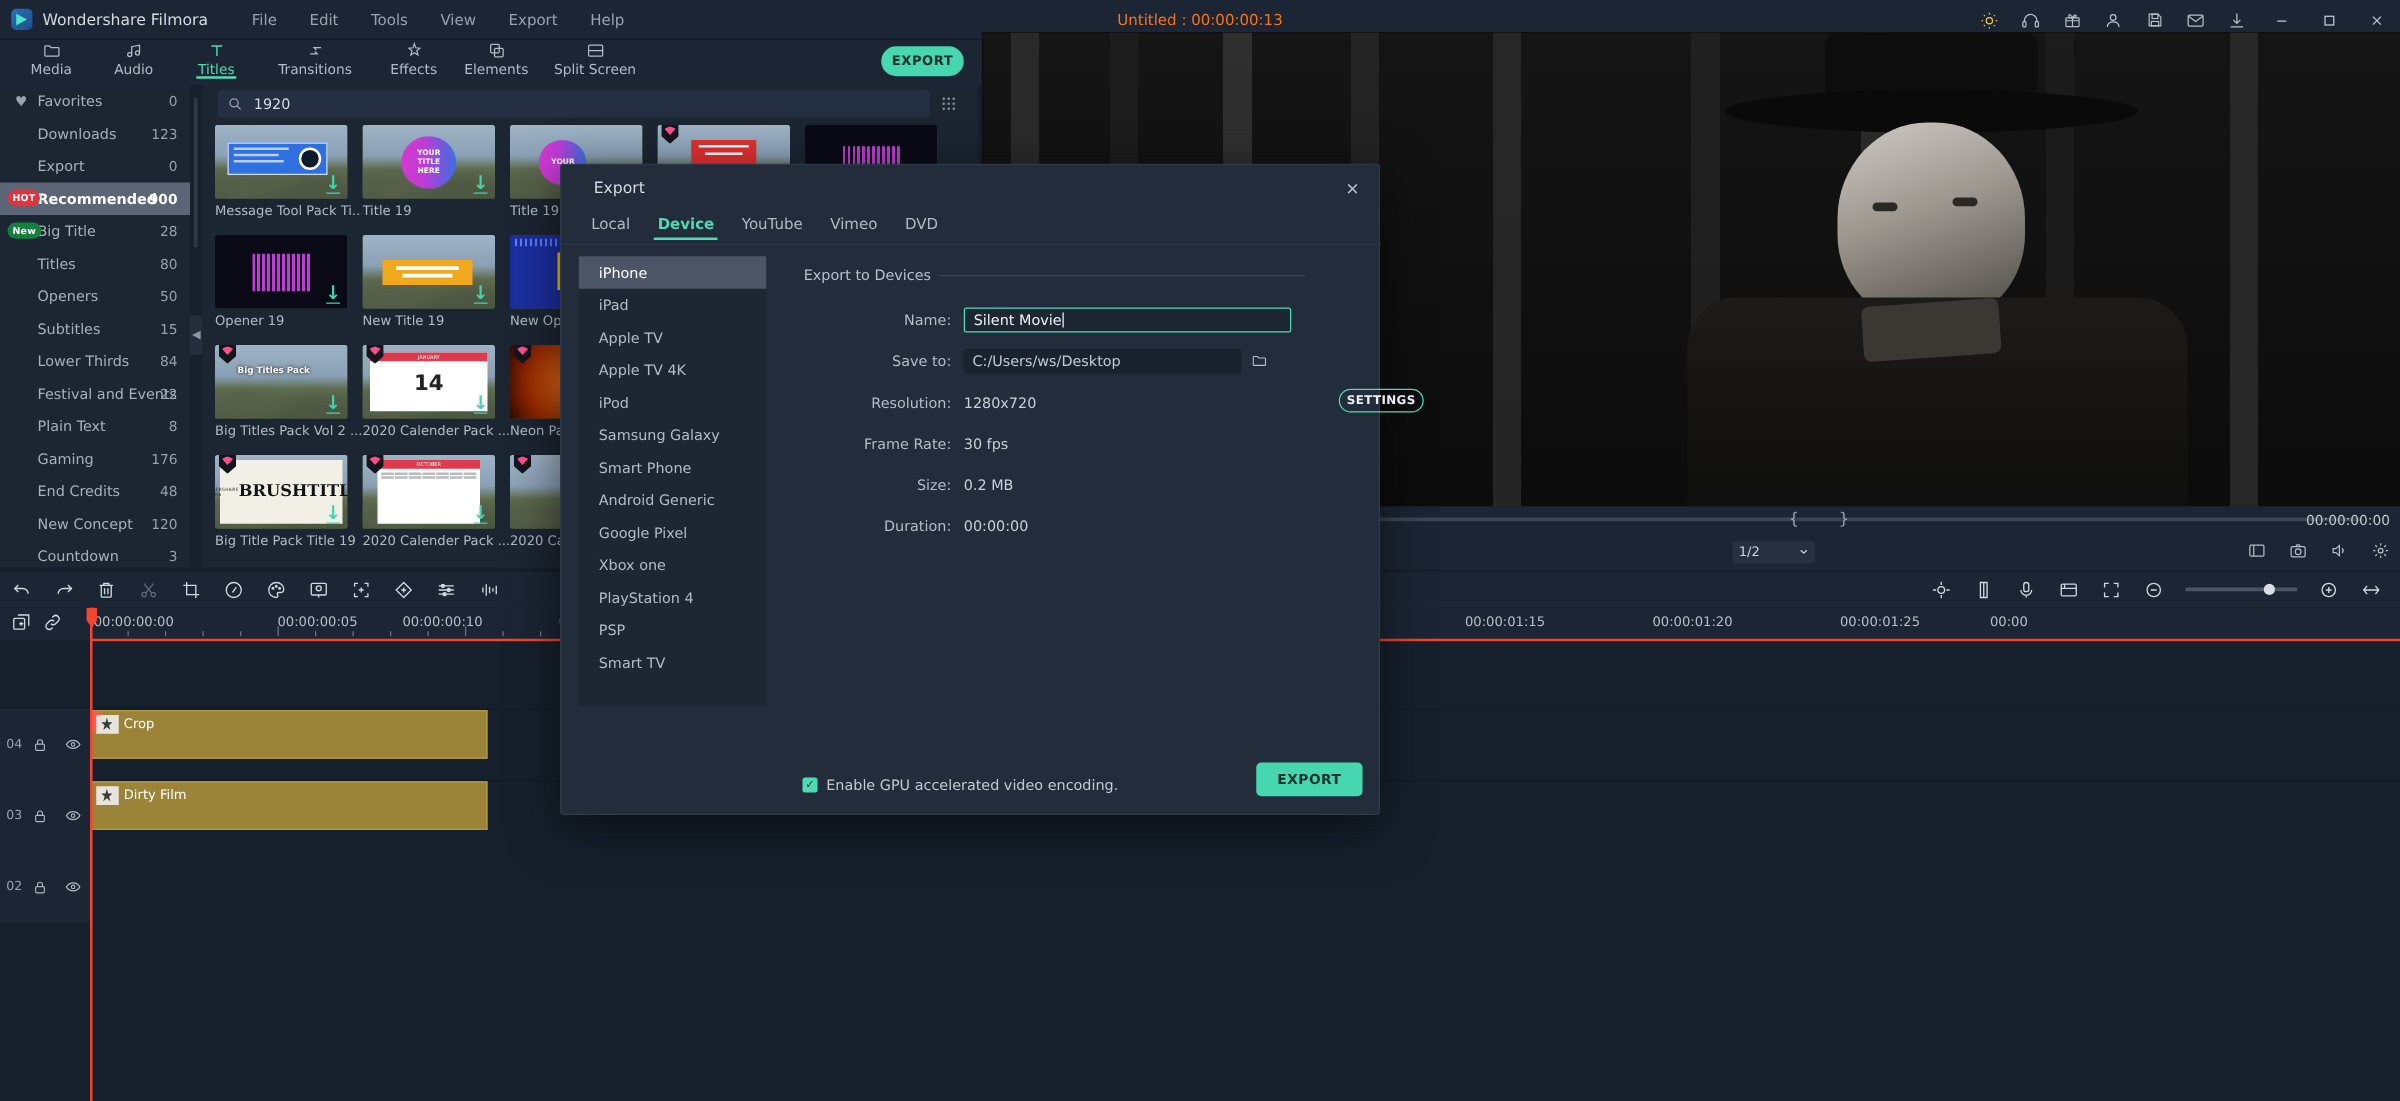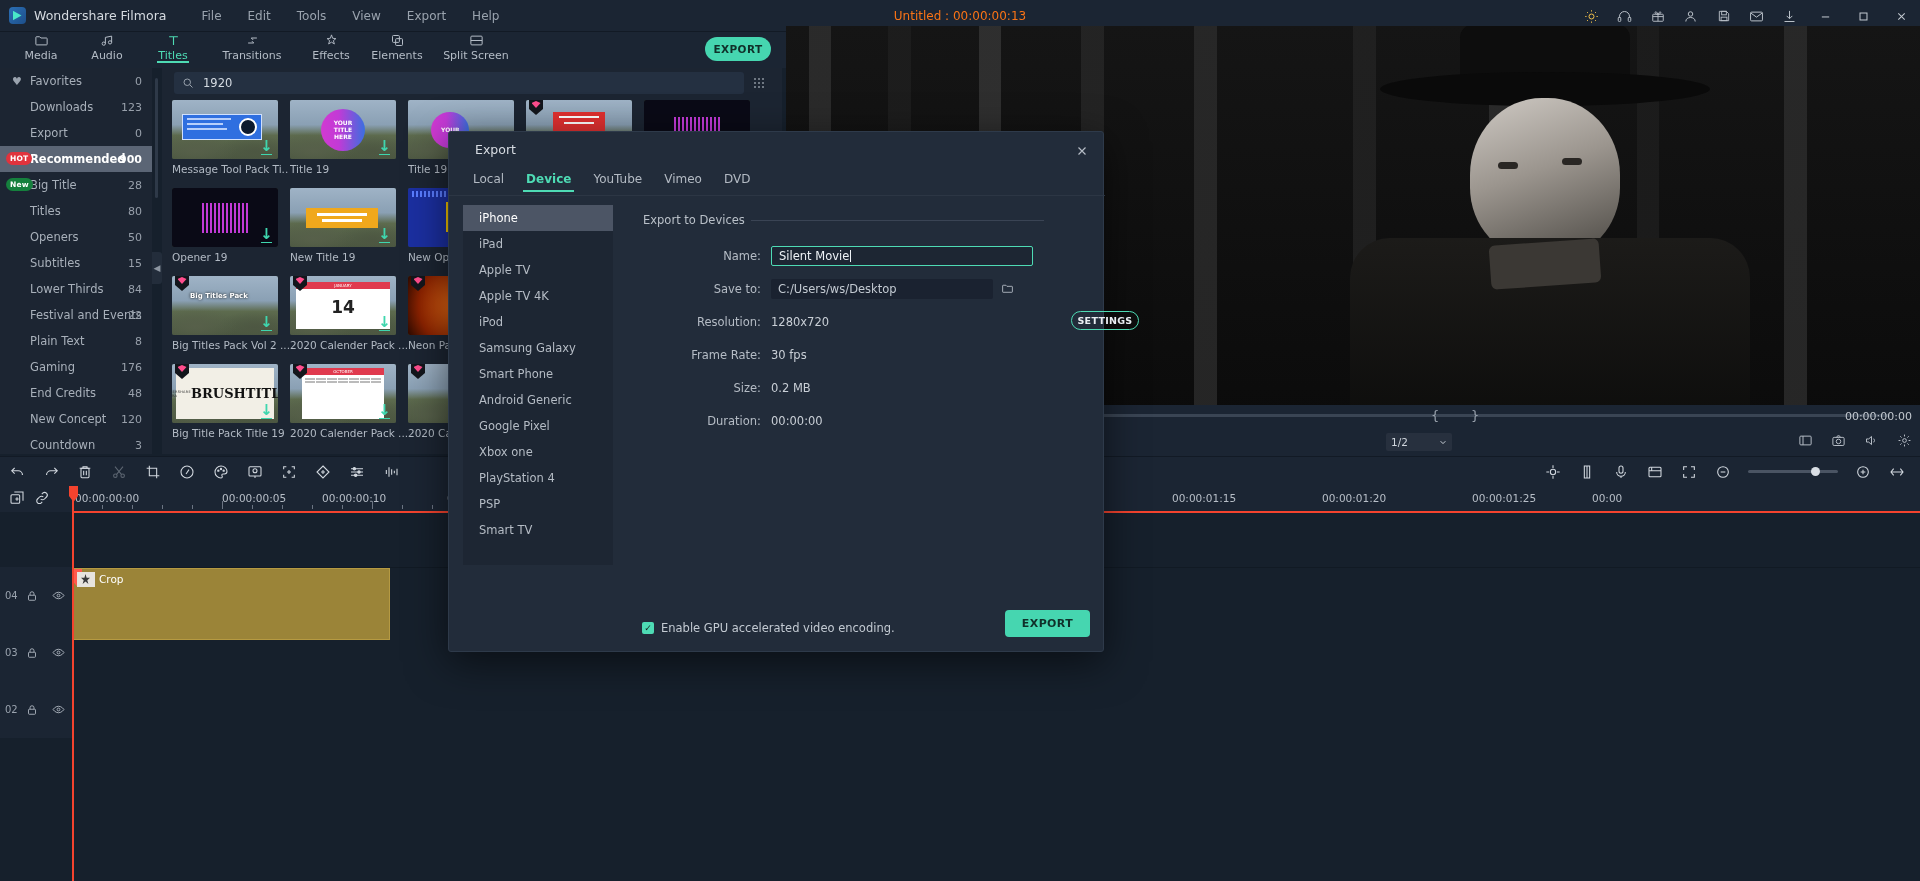--- a/index.html
+++ b/index.html
@@ -265,21 +265,21 @@
   .tick.minor { height:4px; }
 
   
   .tl-body { position:absolute; left:0; top:512px; width:1920px; height:369px; background:#16202c; }
   .trk-head { position:absolute; left:0; width:72px; height:57px; background:#1b2533;
               display:flex; align-items:center; }
   .trk-head .tn { font-size:10px; color:#9aa3ae; margin-left:5px; width:18px;}
   .trk-head .ic { width:17px; color:#aeb6c0; display:flex; align-items:center; justify-content:center;}
   .trk-row { position:absolute; left:72px; width:1848px; height:57px; border-top:1px solid #111a24;}
   .clip {
-    position:absolute; left:0; top:0; height:72px; background:#9b8438;
+    position:absolute; left:0; top:0; height:39px; background:#9b8438;
     border:1px solid #b69a42; overflow:hidden;
   }
   .clip .ct { position:absolute; left:26px; top:4px; font-size:10.5px; color:#fff; }
   .clip .cicon {
     position:absolute; left:4px; top:3px; width:18px; height:15px; background:#e7e4de;
   }
   .clip .cicon:after{
     content:""; position:absolute; left:4px; top:2px; width:9px; height:10px; background:#3a3a3a;
     clip-path: polygon(50% 0,62% 38%,100% 38%,70% 62%,82% 100%,50% 76%,18% 100%,30% 62%,0 38%,38% 38%);
   }
@@ -1040,20 +1040,26 @@
             <path d="M8 10.5V7.5a4 4 0 018 0v3"></path>
           </svg>
         </span>
       <span class="ic" style="margin-left:10px">
         <svg width="13" height="13" viewBox="0 0 24 24" fill="none" stroke="currentColor" stroke-width="1.7">
             <path d="M2 12s3.8-6 10-6 10 6 10 6-3.8 6-10 6-10-6-10-6z"></path>
             <circle cx="12" cy="12" r="2.6"></circle>
           </svg>
         </span>
     </div>
+    <div class="trk-row" style="top:112px">
+      <div class="clip" style="width:318px">
+        <div class="cicon"></div>
+        <div class="ct">Dirty Film</div>
+      </div>
+    </div>
 
     <div class="trk-head" style="top:169px">
       <span class="tn">02</span>
       <span class="ic">
         <svg width="12" height="12" viewBox="0 0 24 24" fill="none" stroke="currentColor" stroke-width="1.8">
             <rect x="5" y="10.5" width="14" height="10" rx="1.6"></rect>
             <path d="M8 10.5V7.5a4 4 0 018 0v3"></path>
           </svg>
         </span>
       <span class="ic" style="margin-left:10px">

